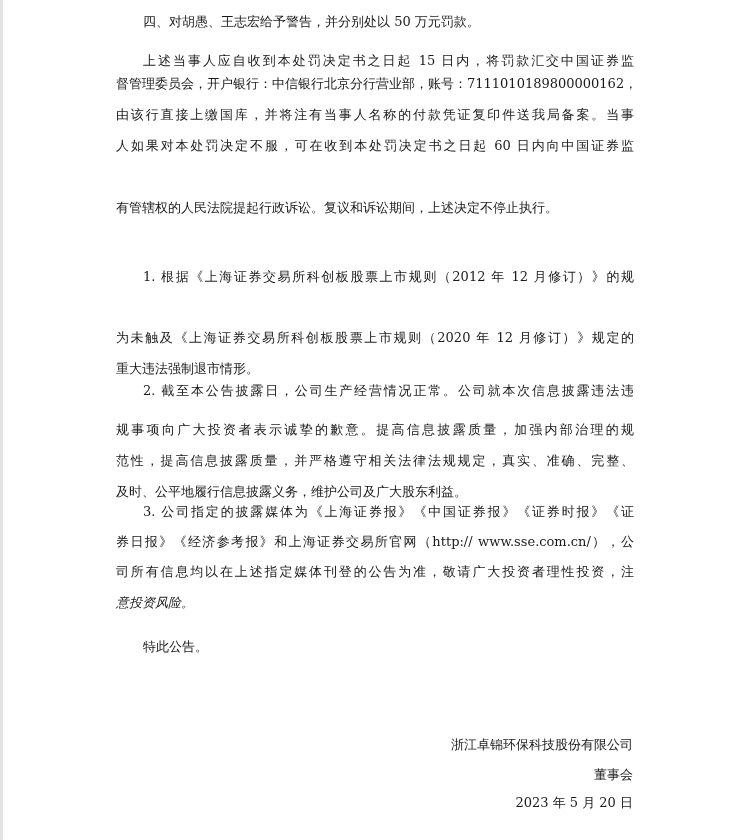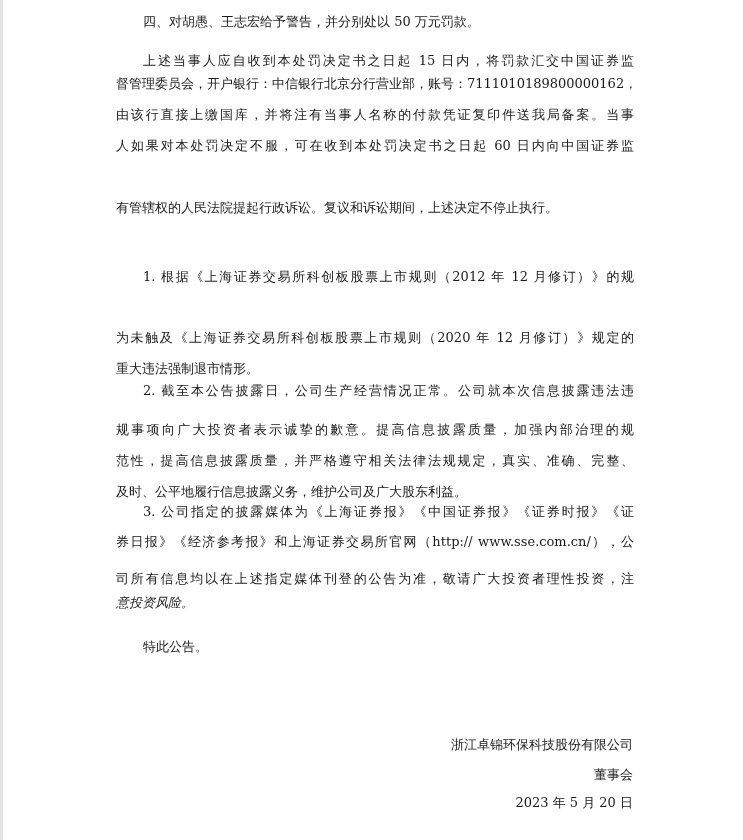--- a/index.html
+++ b/index.html
@@ -67,21 +67,21 @@
   <div class="line" style="top:328px;">为未触及《上海证券交易所科创板股票上市规则（2020 年 12 月修订）》规定的</div>
   <div class="line last" style="top:359px;">重大违法强制退市情形。</div>
 
   <div class="line indent" style="top:381px;">2. 截至本公告披露日，公司生产经营情况正常。公司就本次信息披露违法违</div>
   <div class="line" style="top:420px;">规事项向广大投资者表示诚挚的歉意。提高信息披露质量，加强内部治理的规</div>
   <div class="line" style="top:451px;">范性，提高信息披露质量，并严格遵守相关法律法规规定，真实、准确、完整、</div>
   <div class="line last" style="top:482px;">及时、公平地履行信息披露义务，维护公司及广大股东利益。</div>
 
   <div class="line indent" style="top:502px;">3. 公司指定的披露媒体为《上海证券报》《中国证券报》《证券时报》《证</div>
   <div class="line" style="top:532px;">券日报》《经济参考报》和上海证券交易所官网（http:// www.sse.com.cn/），公</div>
-  <div class="line" style="top:562px;margin-top:7px;">司所有信息均以在上述指定媒体刊登的公告为准，敬请广大投资者理性投资，注</div>
+  <div class="line" style="top:562px;">司所有信息均以在上述指定媒体刊登的公告为准，敬请广大投资者理性投资，注</div>
   <div class="line last" style="top:593px;font-style:italic;">意投资风险。</div>
 
   <div class="line indent last" style="top:637px;">特此公告。</div>
 
   <div class="line right" style="top:735px;">浙江卓锦环保科技股份有限公司</div>
   <div class="line right" style="top:765px;">董事会</div>
   <div class="line right" style="top:793px;">2023 年 5 月 20 日</div>
 
 </div>
 

